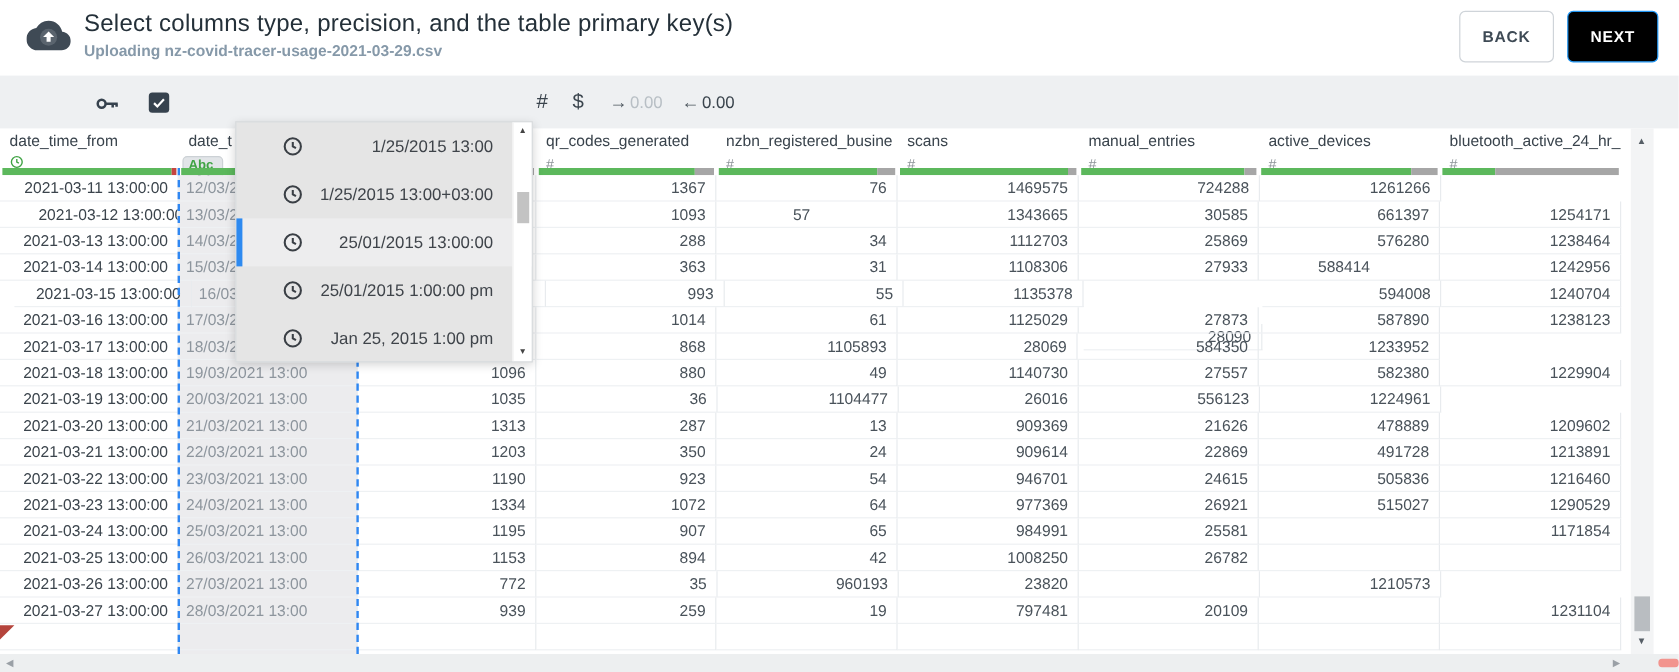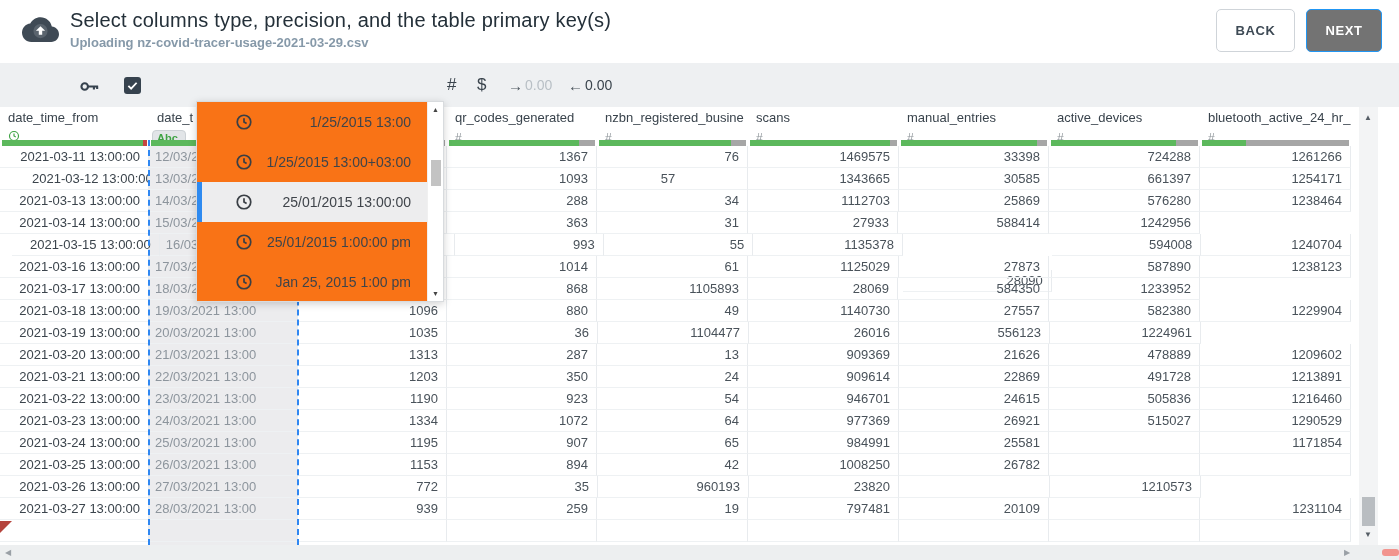--- a/index.html
+++ b/index.html
@@ -7,21 +7,21 @@
   .page { position:relative; width:1399px; height:560px; background:#fff; overflow:hidden; }
 
   
   .tophdr { position:absolute; left:0; top:0; width:1399px; height:63px; background:#fff; }
   .upload-ic { position:absolute; left:22px; top:13px; }
   .page-title { position:absolute; left:70px; top:9px; font-size:20px; color:#243039; letter-spacing:.2px; }
   .page-sub { position:absolute; left:70px; top:35px; font-size:13px; font-weight:bold; color:#8699a9; }
   .btn { position:absolute; top:9px; height:43px; border-radius:5px; font-size:13px; font-weight:bold;
          letter-spacing:.6px; text-align:center; line-height:41px; cursor:pointer; }
   .btn-back { left:1216px; width:79px; background:#fff; border:1px solid #cfd4d9; color:#3e4a55; }
-  .btn-next { left:1306px; width:76px; background:#737373; border:1px solid #2196f3; color:#fff; }
+  .btn-next { left:1306px; width:76px; background:#000000; border:1px solid #2196f3; color:#fff; }
 
   
   .toolbar { position:absolute; left:0; top:63px; width:1399px; height:44px; background:#eef0f2; }
   .tool { position:absolute; top:0; height:44px; display:flex; align-items:center; color:#36424e; }
   .cb { width:17px; height:17px; background:#36424e; border-radius:3px; display:flex; align-items:center; justify-content:center; }
   .tt-btn { position:absolute; left:152px; top:67px; width:34px; height:36px; background:#e2e5e8;
             border:1px solid #ccd1d5; border-radius:4px; text-align:center; line-height:34px; color:#36424e; }
   .tt-big { font-size:15px; font-weight:bold; }
   .tt-small { font-size:10px; font-weight:bold; }
   .dd-control { position:absolute; left:196px; top:69px; width:232px; height:34px; background:#f5f6f7;
@@ -54,21 +54,21 @@
 
   
   .vscroll { position:absolute; left:1359px; top:107px; width:19px; height:438px; background:#f3f4f5; }
   .vthumb { position:absolute; left:3px; top:390px; width:13px; height:29px; background:#b9bdc1; }
   .sarrow { position:absolute; font-size:8px; color:#565e66; left:5px; }
   .hscroll { position:absolute; left:0; top:545px; width:1399px; height:15px; background:#edeff0; }
   .harrow { position:absolute; top:3px; font-size:8px; color:#9aa0a6; }
   .salmon { position:absolute; left:1382px; top:549px; width:17px; height:7px; background:#f2948e; border-radius:3px; }
 
   
-  .dd-panel { position:absolute; left:196px; top:101px; width:248px; height:201px; background:#f97316;
+  .dd-panel { position:absolute; left:196px; top:101px; width:248px; height:201px; background:#e5e5e5;
               border:1px solid #d8dbde; box-shadow:0 2px 8px rgba(0,0,0,.18); z-index:20; }
   .dd-opt { position:relative; height:40px; }
   .dd-opt.selected { background:#ededee; }
   .dd-opt .selbar { position:absolute; left:0; top:0; width:5px; height:40px; background:#2e8af0; display:none; }
   .dd-opt.selected .selbar { display:block; }
   .dd-opt .oicon { position:absolute; left:38px; top:11px; }
   .dd-opt .olabel { position:absolute; right:32px; top:0; line-height:40px; font-size:14px; color:#3f444a; white-space:nowrap; }
   .dd-scroll { position:absolute; right:0; top:0; width:16px; height:199px; background:#fff; border-left:1px solid #f0f0f0; }
   .dd-thumb { position:absolute; left:3px; top:58px; width:10px; height:26px; background:#c3c3c3; }
   .dd-sarrow { position:absolute; left:4px; font-size:7px; color:#444; }
@@ -209,21 +209,20 @@
       </div>
     </div>
   <div class="tbody" id="tbody">
       <div class="trow">
         <div class="cell r c1" style="width: 149px;">2021-03-11 13:00:00</div>
         <div class="cell c2" style="width: 149px;">12/03/2021 13:00</div>
         <div class="cell r" style="width: 149px;"></div>
         <div class="cell r" style="width: 150px;">1367</div>
         <div class="cell r" style="width: 151px;">76</div>
         <div class="cell r" style="width: 151px;">1469575</div>
-        <div class="cell r" style="width: 150px;">33398</div>
         <div class="cell r" style="width: 151px;">724288</div>
         <div class="cell r" style="width: 151px;">1261266</div>
       </div>
       <div class="trow">
         <div class="cell r c1" style="width: 149px; padding-left: 32px;">2021-03-12 13:00:00</div>
         <div class="cell c2" style="width: 149px;">13/03/2021 13:00</div>
         <div class="cell r" style="width: 149px;"></div>
         <div class="cell r" style="width: 150px;">1093</div>
         <div class="cell r" style="width: 151px; text-align: center;">57</div>
         <div class="cell r" style="width: 151px;">1343665</div>
@@ -241,22 +240,23 @@
         <div class="cell r" style="width: 150px;">25869</div>
         <div class="cell r" style="width: 151px;">576280</div>
         <div class="cell r" style="width: 151px;">1238464</div>
       </div>
       <div class="trow">
         <div class="cell r c1" style="width: 149px;">2021-03-14 13:00:00</div>
         <div class="cell c2" style="width: 149px;">15/03/2021 13:00</div>
         <div class="cell r" style="width: 149px;"></div>
         <div class="cell r" style="width: 150px;">363</div>
         <div class="cell r" style="width: 151px;">31</div>
+        <div class="cell r" style="width: 151px;">1108306</div>
         <div class="cell r" style="width: 150px;">27933</div>
-        <div class="cell r" style="width: 151px;">588414</div>
+        <div class="cell r" style="width: 151px; text-align: center;">588414</div>
         <div class="cell r" style="width: 151px;">1242956</div>
       </div>
       <div class="trow">
         <div class="cell r c1" style="width: 149px; margin-left: 12px;">2021-03-15 13:00:00</div>
         <div class="cell c2" style="width: 149px;">16/03/2021 13:00</div>
         <div class="cell r" style="width: 149px;"></div>
         <div class="cell r" style="width: 150px;">993</div>
         <div class="cell r" style="width: 151px;">55</div>
         <div class="cell r" style="width: 151px;">1135378</div>
         <div class="cell r" style="width: 150px; margin-top: 36px;">28090</div>

